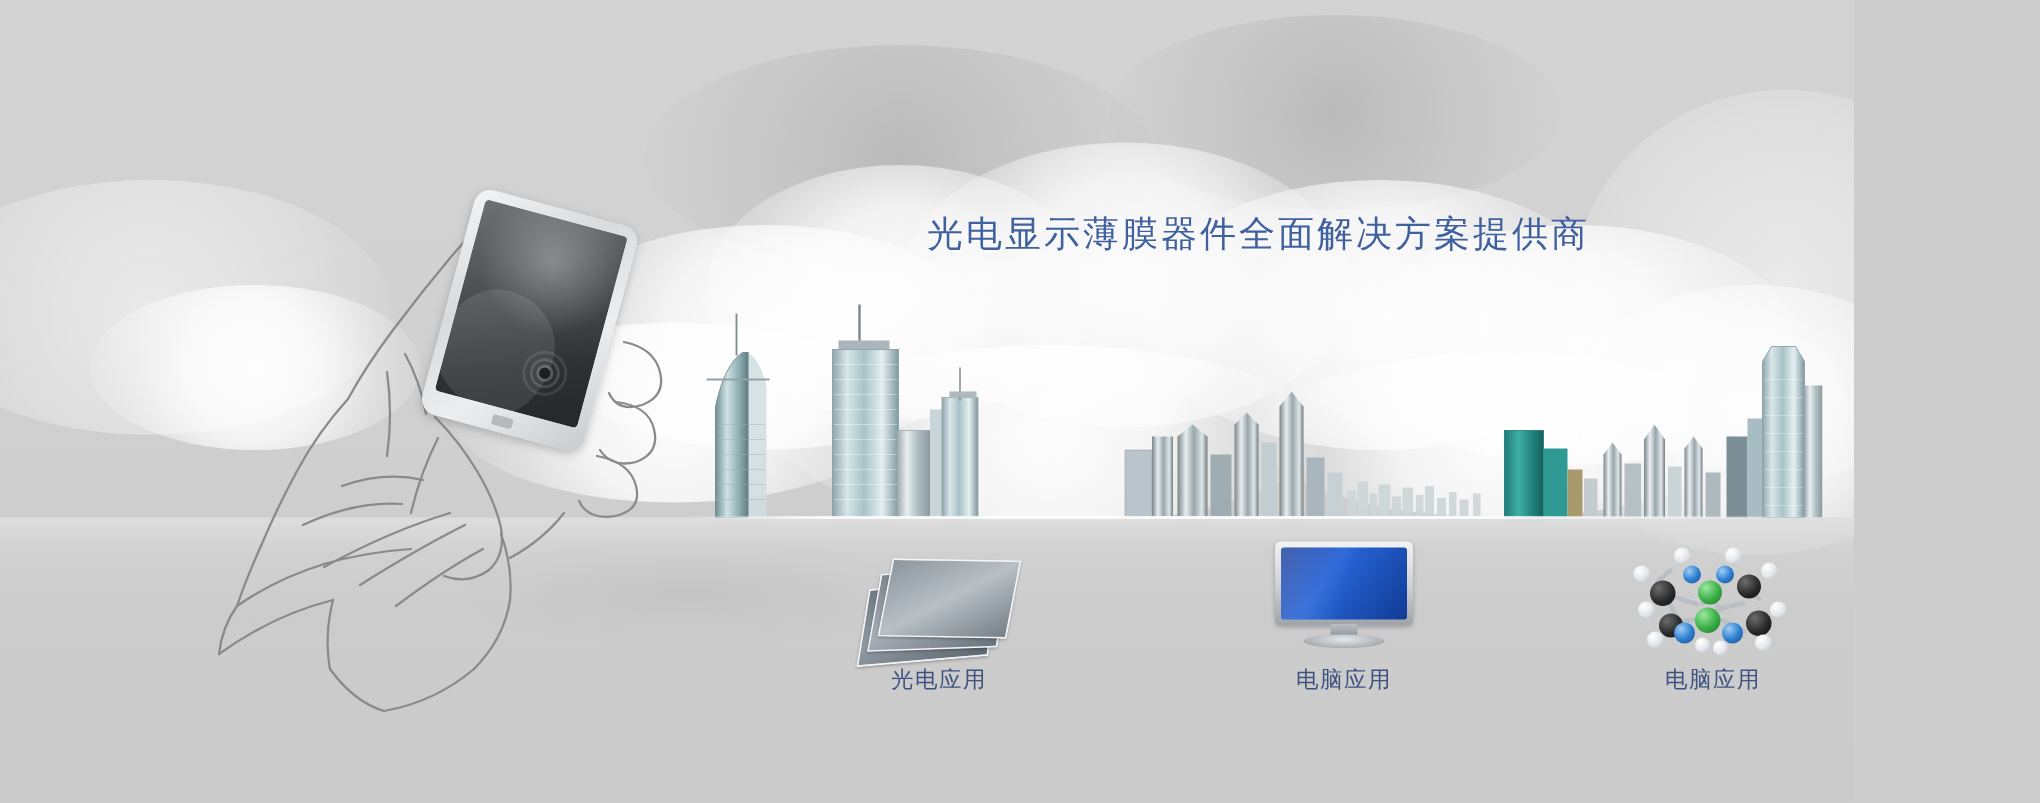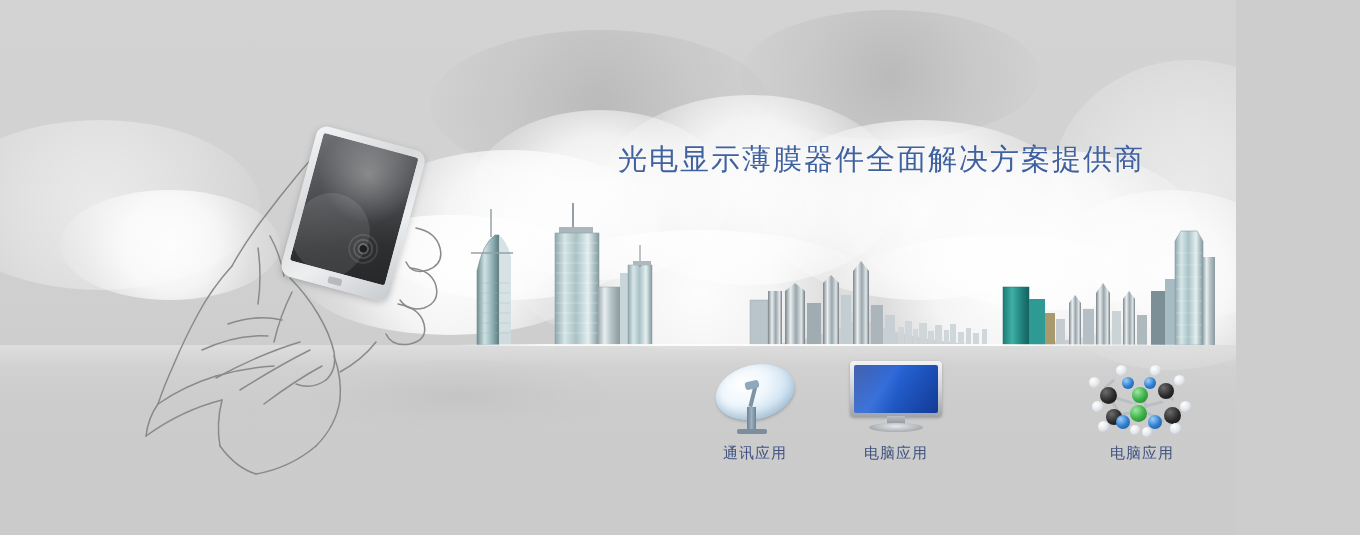--- a/index.html
+++ b/index.html
@@ -89,21 +89,21 @@
       rgba(255,255,255,0.85) 12%,
       rgba(255,255,255,0.9) 70%,
       rgba(255,255,255,0) 100%);
   }
 
   
   .headline {
     position: absolute;
     left: 618px;
     top: 140px;
-    font-size: 29px;
+    font-size: 24px;
     letter-spacing: 2px;
     color: #40619f;
     font-weight: 500;
     white-space: nowrap;
     text-shadow: 0 1px 2px rgba(255,255,255,0.75);
     font-family: "DejaVu Sans", "Liberation Sans", sans-serif;
   }
 
   
   .app-item {
@@ -556,33 +556,31 @@
             <div class="phone-blob"></div>
             <div class="phone-ripple"></div>
           </div>
         </div>
         <div class="phone-home"></div>
       </div>
     </div>
 
     <div class="headline">光电显示薄膜器件全面解决方案提供商</div>
 
-
-    <div class="app-item" style="left:690px;">
+    <div class="app-item" style="left:561px;">
       <div class="app-icon-wrap">
-        <div class="dish">
-          <div class="dish-face"></div>
-          <div class="dish-arm"></div>
-          <div class="dish-lnb"></div>
-          <div class="dish-stand"></div>
-          <div class="dish-base"></div>
+        <div class="sheets">
+          <div class="sheet s1"></div>
+          <div class="sheet s2"></div>
+          <div class="sheet s3"></div>
         </div>
       </div>
-      <div class="app-label">通讯应用</div>
+      <div class="app-label">光电应用</div>
     </div>
+
 
     <div class="app-item" style="left:831px;">
       <div class="app-icon-wrap">
         <div class="monitor">
           <div class="mon-body">
             <div class="mon-screen"></div>
           </div>
           <div class="mon-neck"></div>
           <div class="mon-stand"></div>
         </div>

